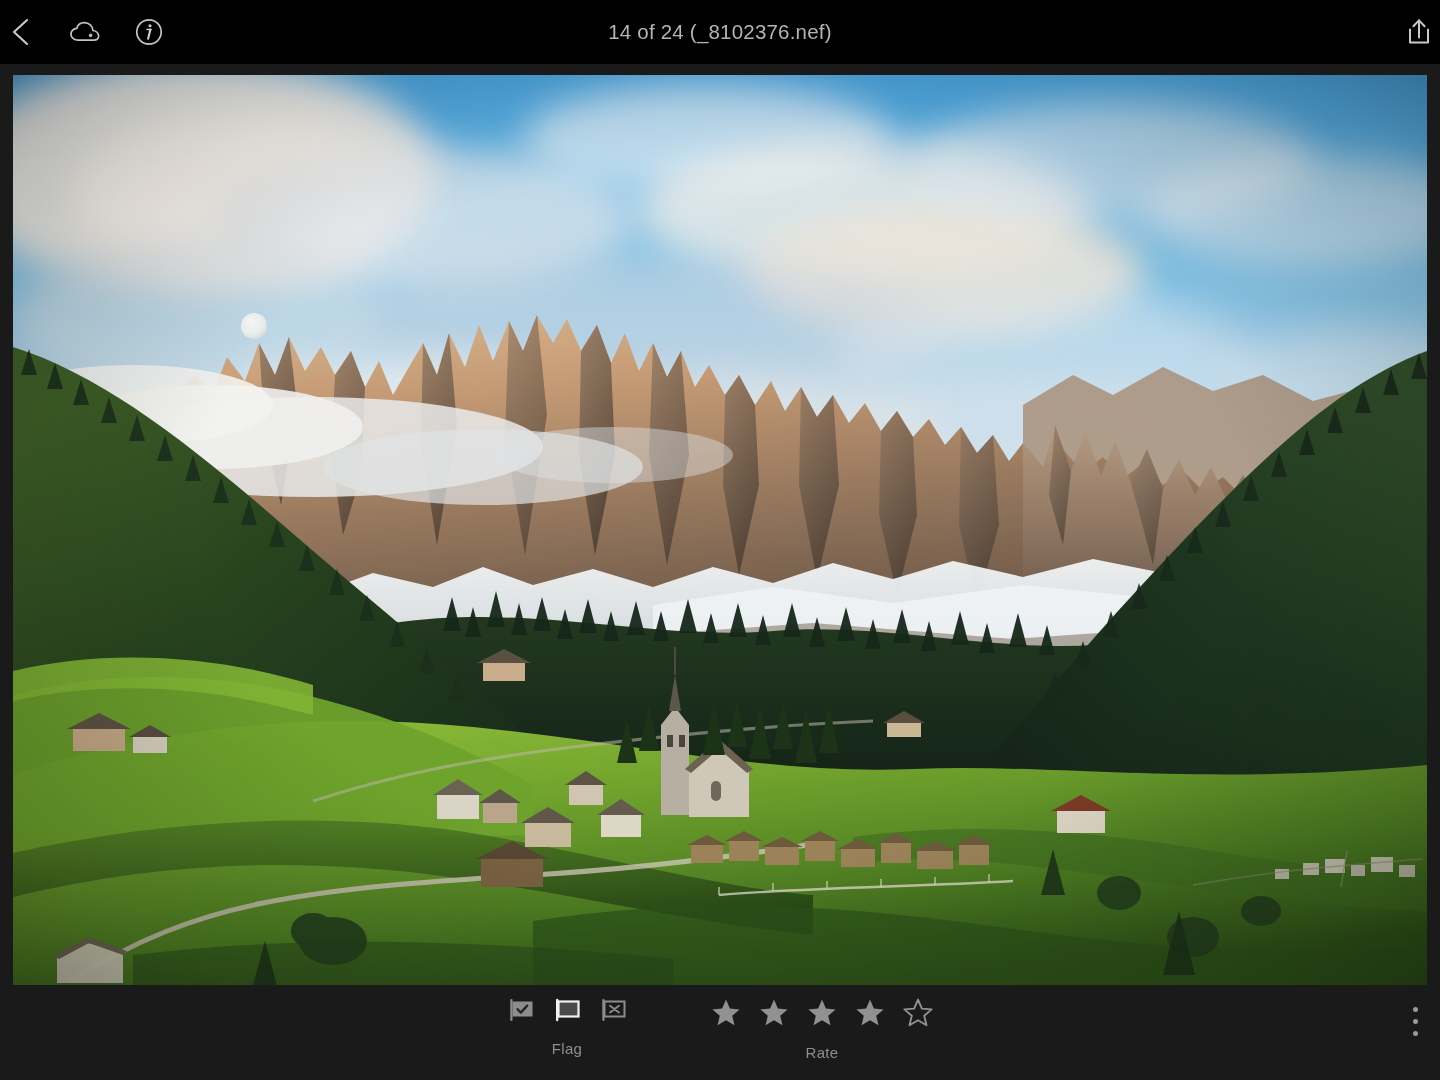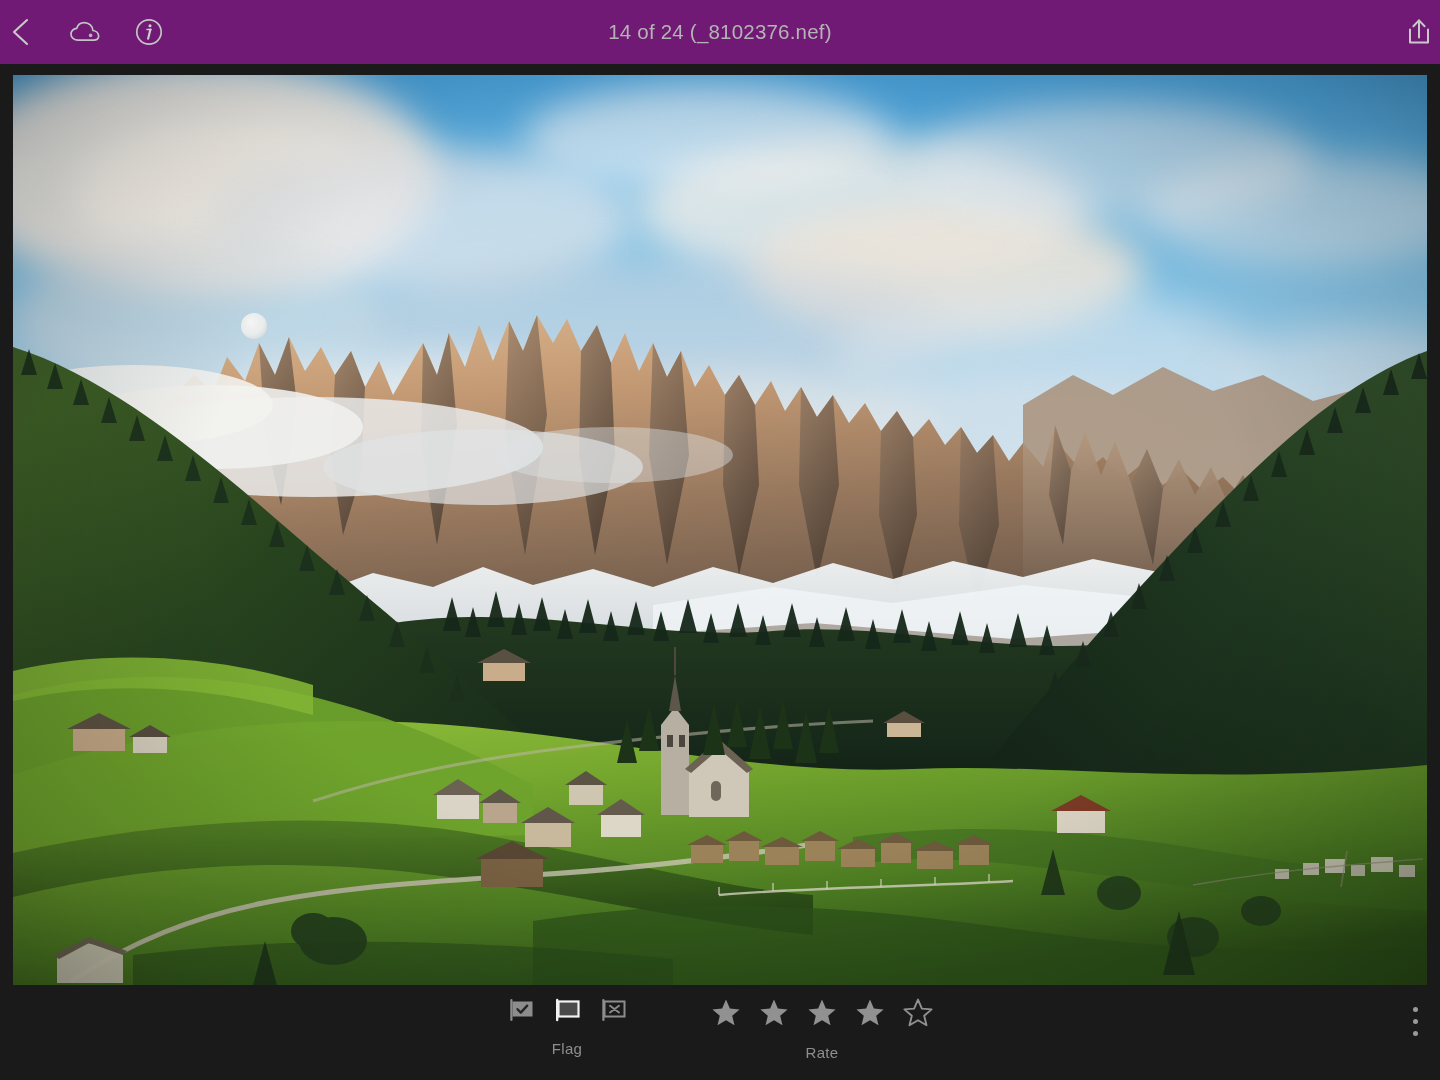--- a/index.html
+++ b/index.html
@@ -12,21 +12,21 @@
   .app {
     width:1440px; height:1080px;
     display:flex; flex-direction:column;
     background:#1a1a1a;
     position:relative;
   }
 
   
   .topbar {
     height:64px; flex:0 0 64px;
-    background:#701a75;
+    background:#000000;
     display:flex; align-items:center;
     position:relative;
     padding:0 4px;
   }
   .topbar-left { display:flex; align-items:center; gap:30px; }
   .tb-btn {
     width:34px; height:34px;
     display:flex; align-items:center; justify-content:center;
     cursor:pointer;
   }

